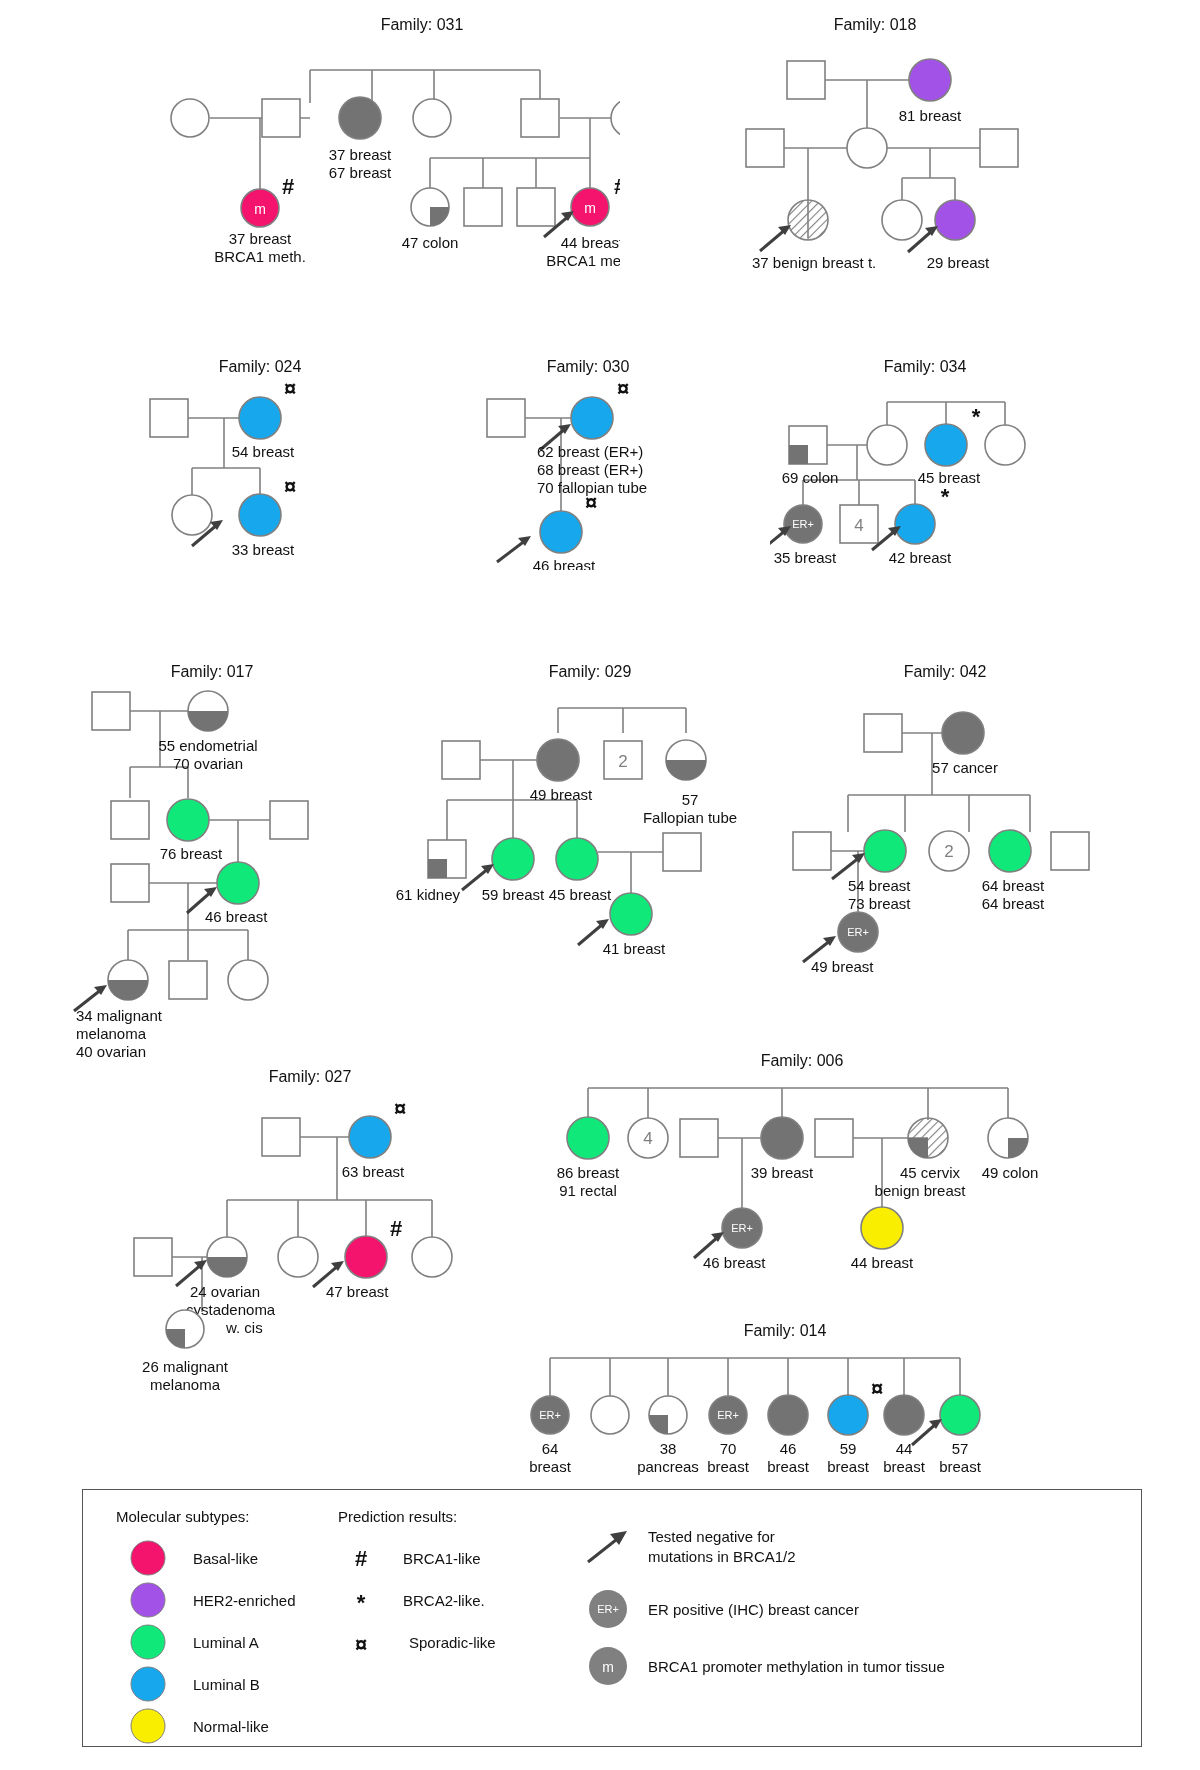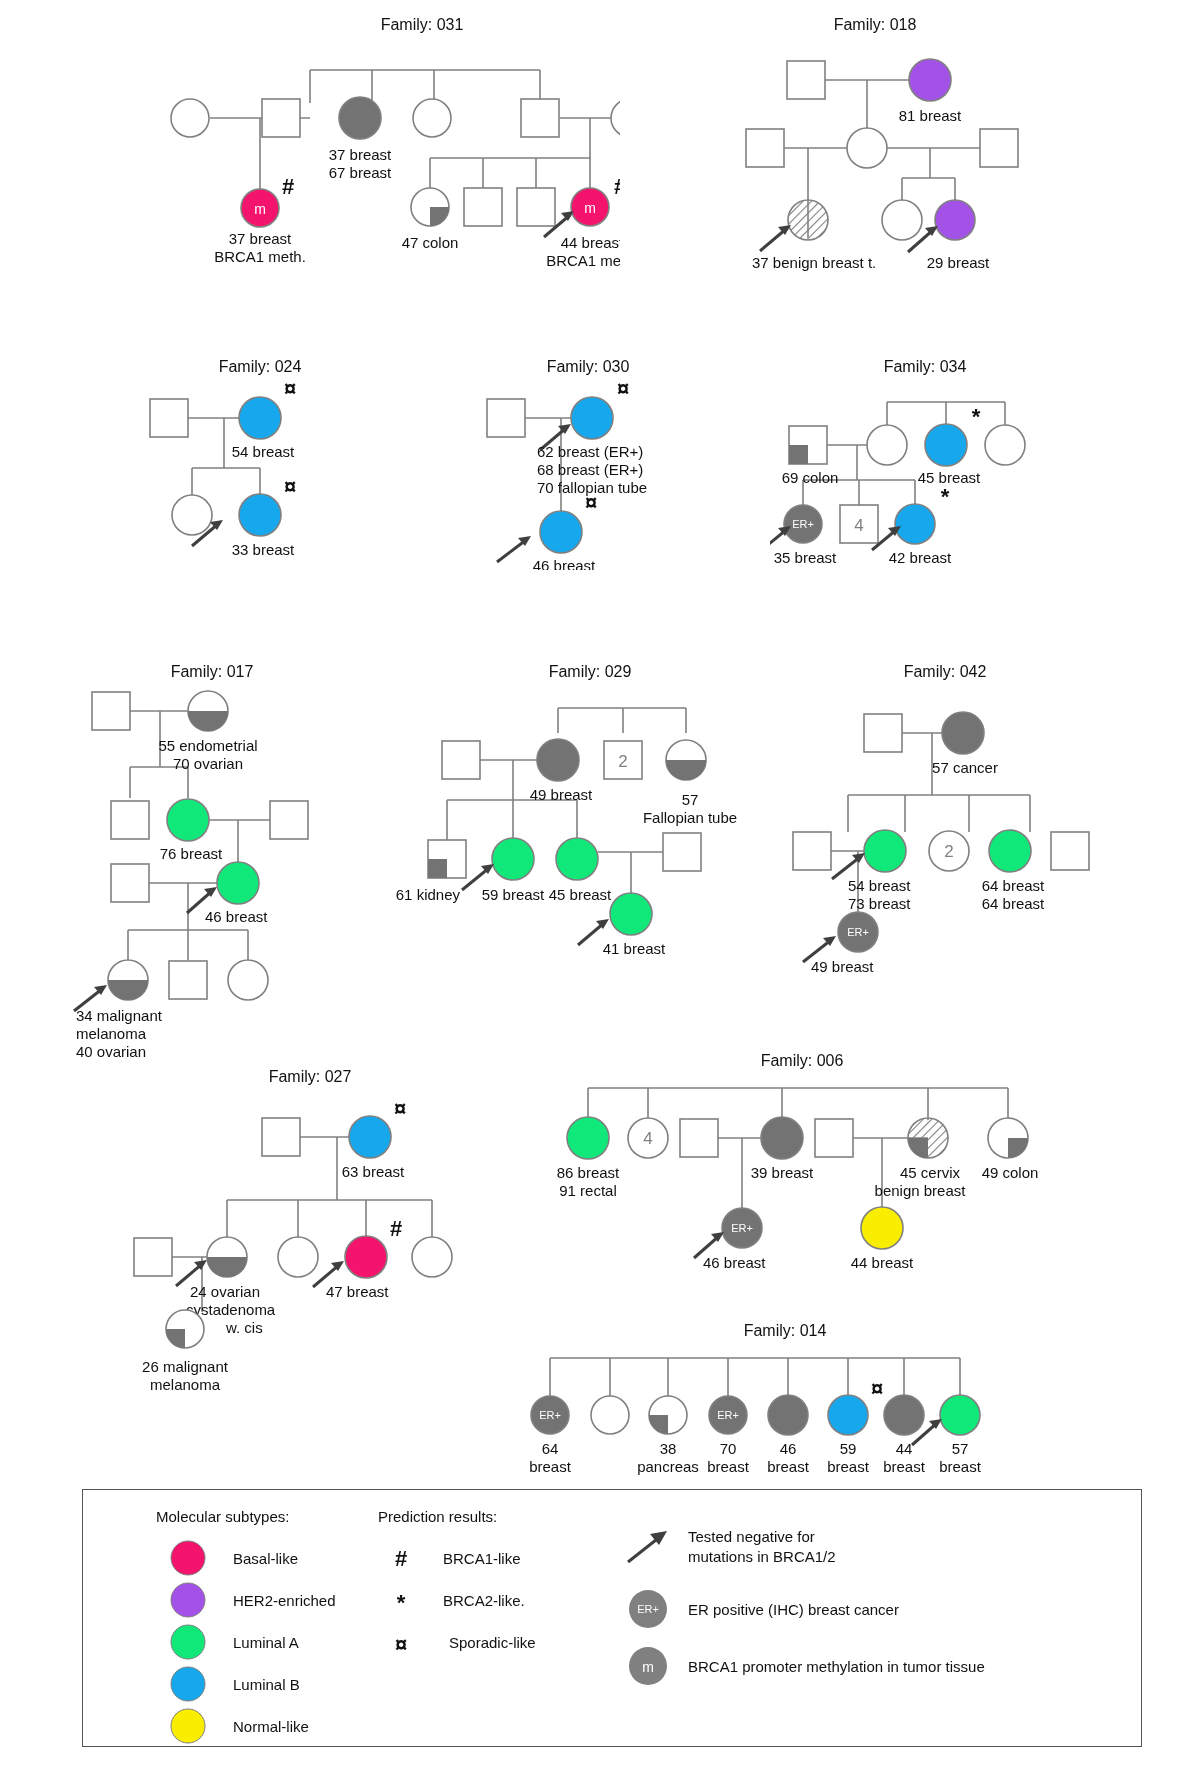--- a/index.html
+++ b/index.html
@@ -474,21 +474,21 @@
 
   <circle class="sym" cx="460" cy="97" r="20" fill="#11e87a" stroke="#11e87a"></circle>
   <g>
     <path class="arrow" d="M 412 127 L 437 105"></path>
     <polygon class="arrowhead" points="442,101 429,103 436,111"></polygon>
   </g>
   <text class="lbl" x="460" y="136">57</text>
   <text class="lbl" x="460" y="154">breast</text>
 </svg>
 
-<div class="legend-box" style="left:82px;top:1489px;width:1060px;height:258px;padding-left:40px;">
+<div class="legend-box" style="left:82px;top:1489px;width:1060px;height:258px;">
   <svg width="1058" height="256">
     <text class="legend-head" x="33" y="32">Molecular subtypes:</text>
     <text class="legend-head" x="255" y="32">Prediction results:</text>
 
     <circle cx="65" cy="68" r="17" fill="#f4146e" stroke="#808080" stroke-width="1"></circle>
     <text class="legend-item" x="110" y="74">Basal-like</text>
     <circle cx="65" cy="110" r="17" fill="#a352e8" stroke="#808080" stroke-width="1"></circle>
     <text class="legend-item" x="110" y="116">HER2-enriched</text>
     <circle cx="65" cy="152" r="17" fill="#11e87a" stroke="#808080" stroke-width="1"></circle>
     <text class="legend-item" x="110" y="158">Luminal A</text>

